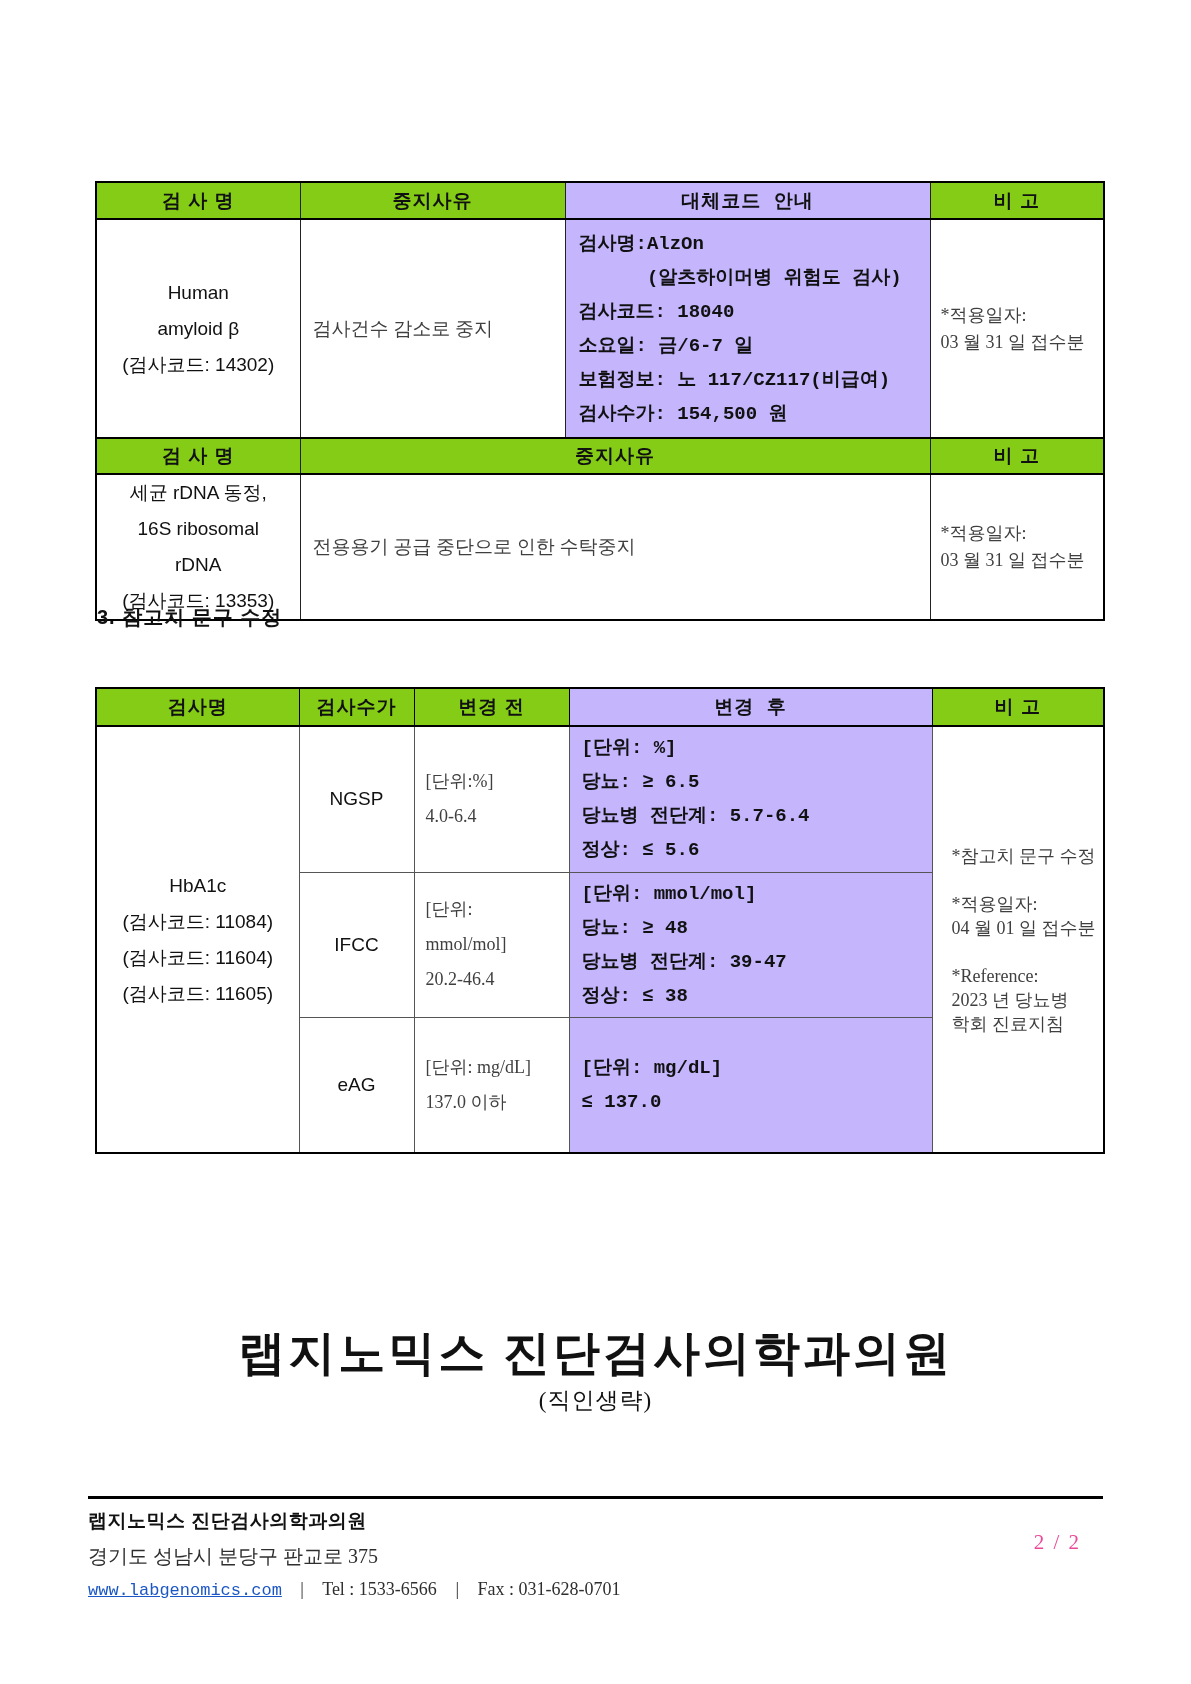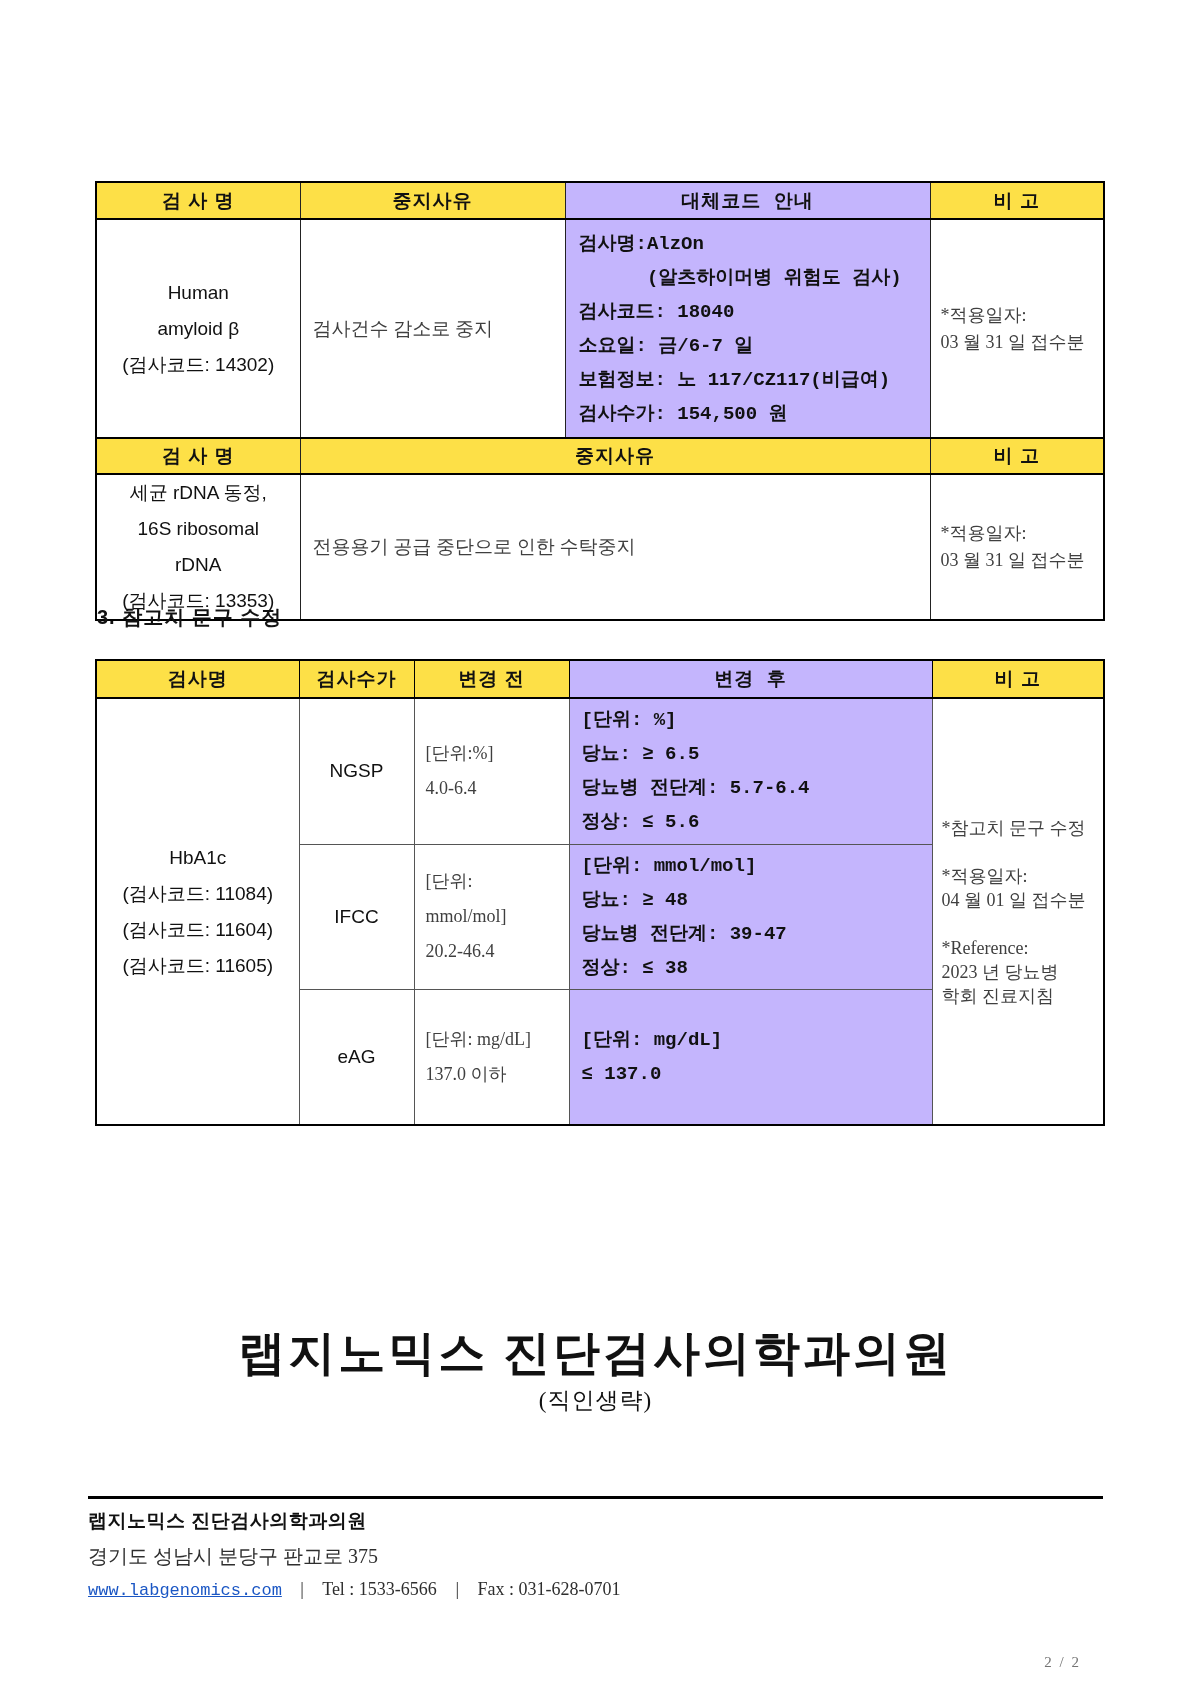--- a/index.html
+++ b/index.html
@@ -15,37 +15,37 @@
 
   
   table {
     border-collapse: collapse;
     table-layout: fixed;
     position: absolute;
     left: 95px;
     width: 1008px;
   }
   #table1 { top: 181px; }
-  #table2 { top: 659px; }
+  #table2 { top: 687px; }
 
   td, th {
     border: 1px solid #222;
     vertical-align: middle;
     font-size: 19px;
     overflow: hidden;
   }
   
   table { border: 2px solid #000; }
   tr.hdr th { border-top: 2px solid #000; border-bottom: 2px solid #000; }
   tr.thickbottom td { border-bottom: 2px solid #000; }
 
   th {
     font-weight: bold;
     text-align: center;
-    background: #fde047;
+    background: #84cc16;
     letter-spacing: 1px;
   }
   .green { background: #c4b5fd; font-family: Liberation Mono, monospace; }
 
   .ml { white-space: pre-wrap; }
 
   .namecell {
     text-align: center;
     line-height: 36px;
     font-size: 19px;
@@ -85,21 +85,21 @@
     text-align: left;
     padding-left: 12px;
     line-height: 34px;
     font-weight: bold;
     font-size: 19px;
   }
   .notecell2 {
     font-family: "Liberation Serif", serif;
     color: #3f3f3f;
     text-align: left;
-    padding-left: 9px;
+    padding-left: 19px;
     line-height: 24px;
     font-size: 18px;
   }
   
   #table2 td { border-color: #555; }
   #table2 tr.sub td { border-top: 1px solid #8a8a8a; }
   #table2 tr.hdr th { border-color: #000; }
 
   .section-title {
     position: absolute;
@@ -153,25 +153,25 @@
     margin-top: 9px;
   }
   .footer .contact a {
     color: #1a56c4;
     font-family: "Liberation Mono", monospace;
     font-size: 17px;
   }
   .footer .sep { margin: 0 14px; color: #2e2e2e; }
   .pagenum {
     position: absolute;
-    top: 1654px;
+    top: 1530px;
     right: 110px;
     font-family: "Liberation Serif", serif;
-    font-size: 15px;
-    color: #737373;
+    font-size: 21px;
+    color: #ec4899;
     letter-spacing: 2px;
   }
 </style>
 </head>
 <body>
 
 <div class="page">
 
   <table id="table1">
     <colgroup>

